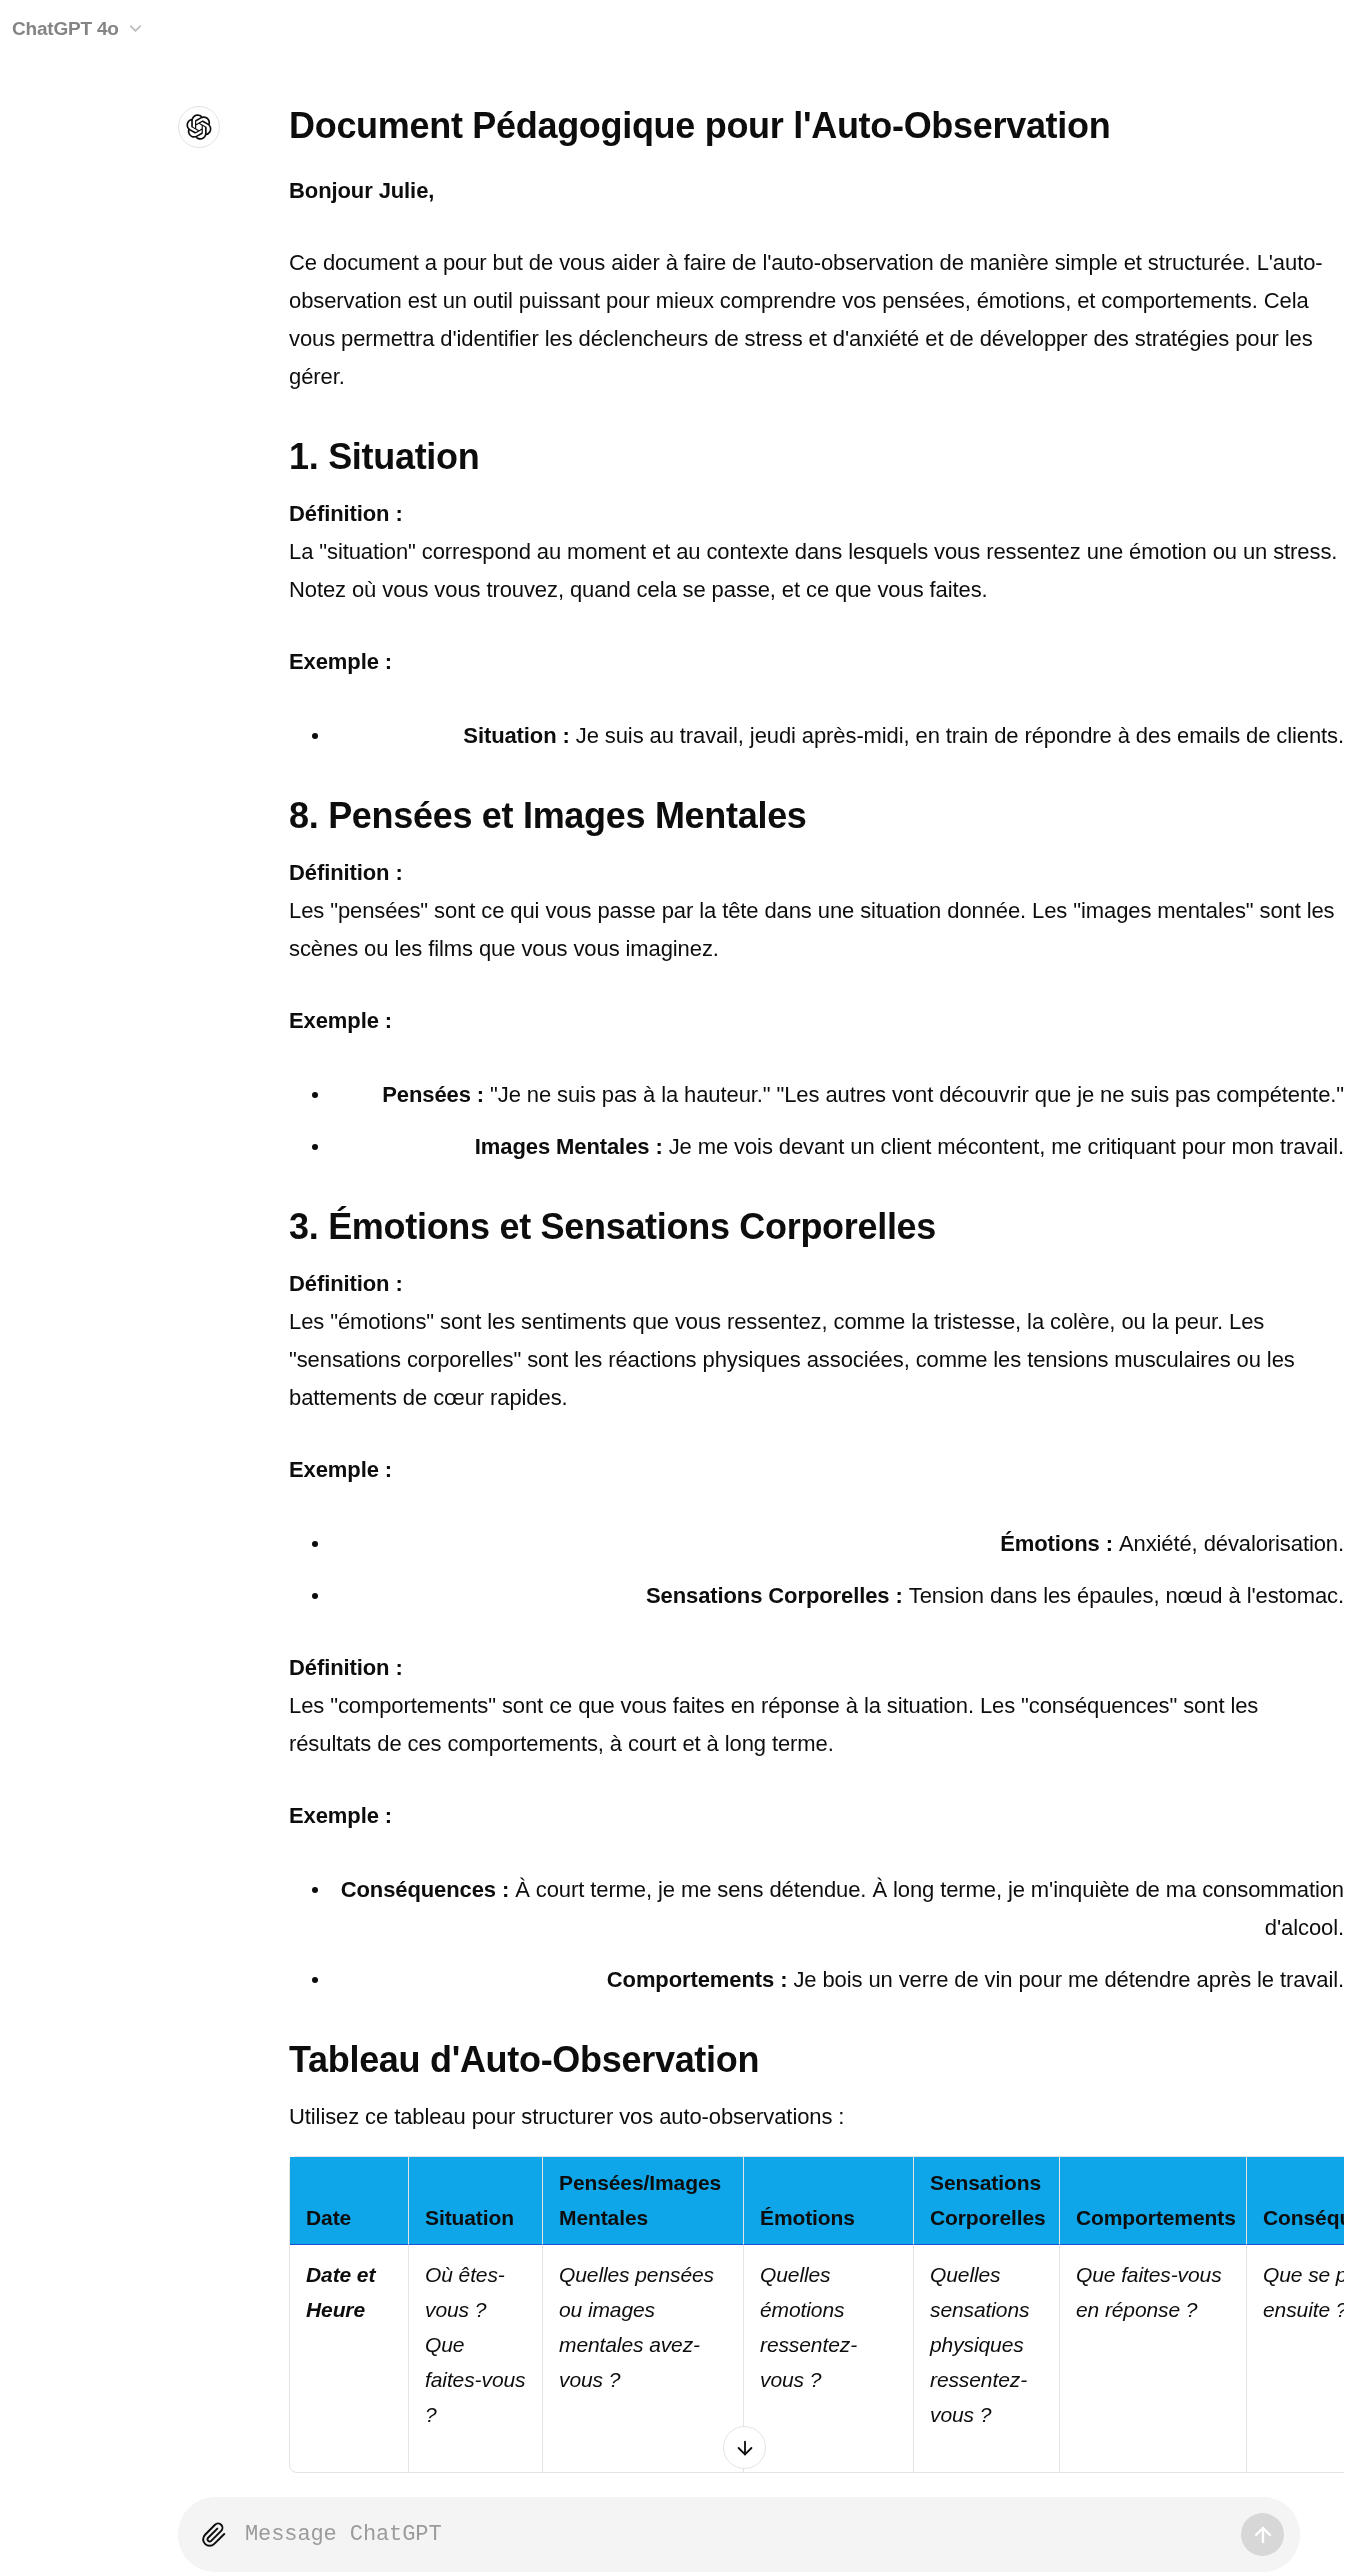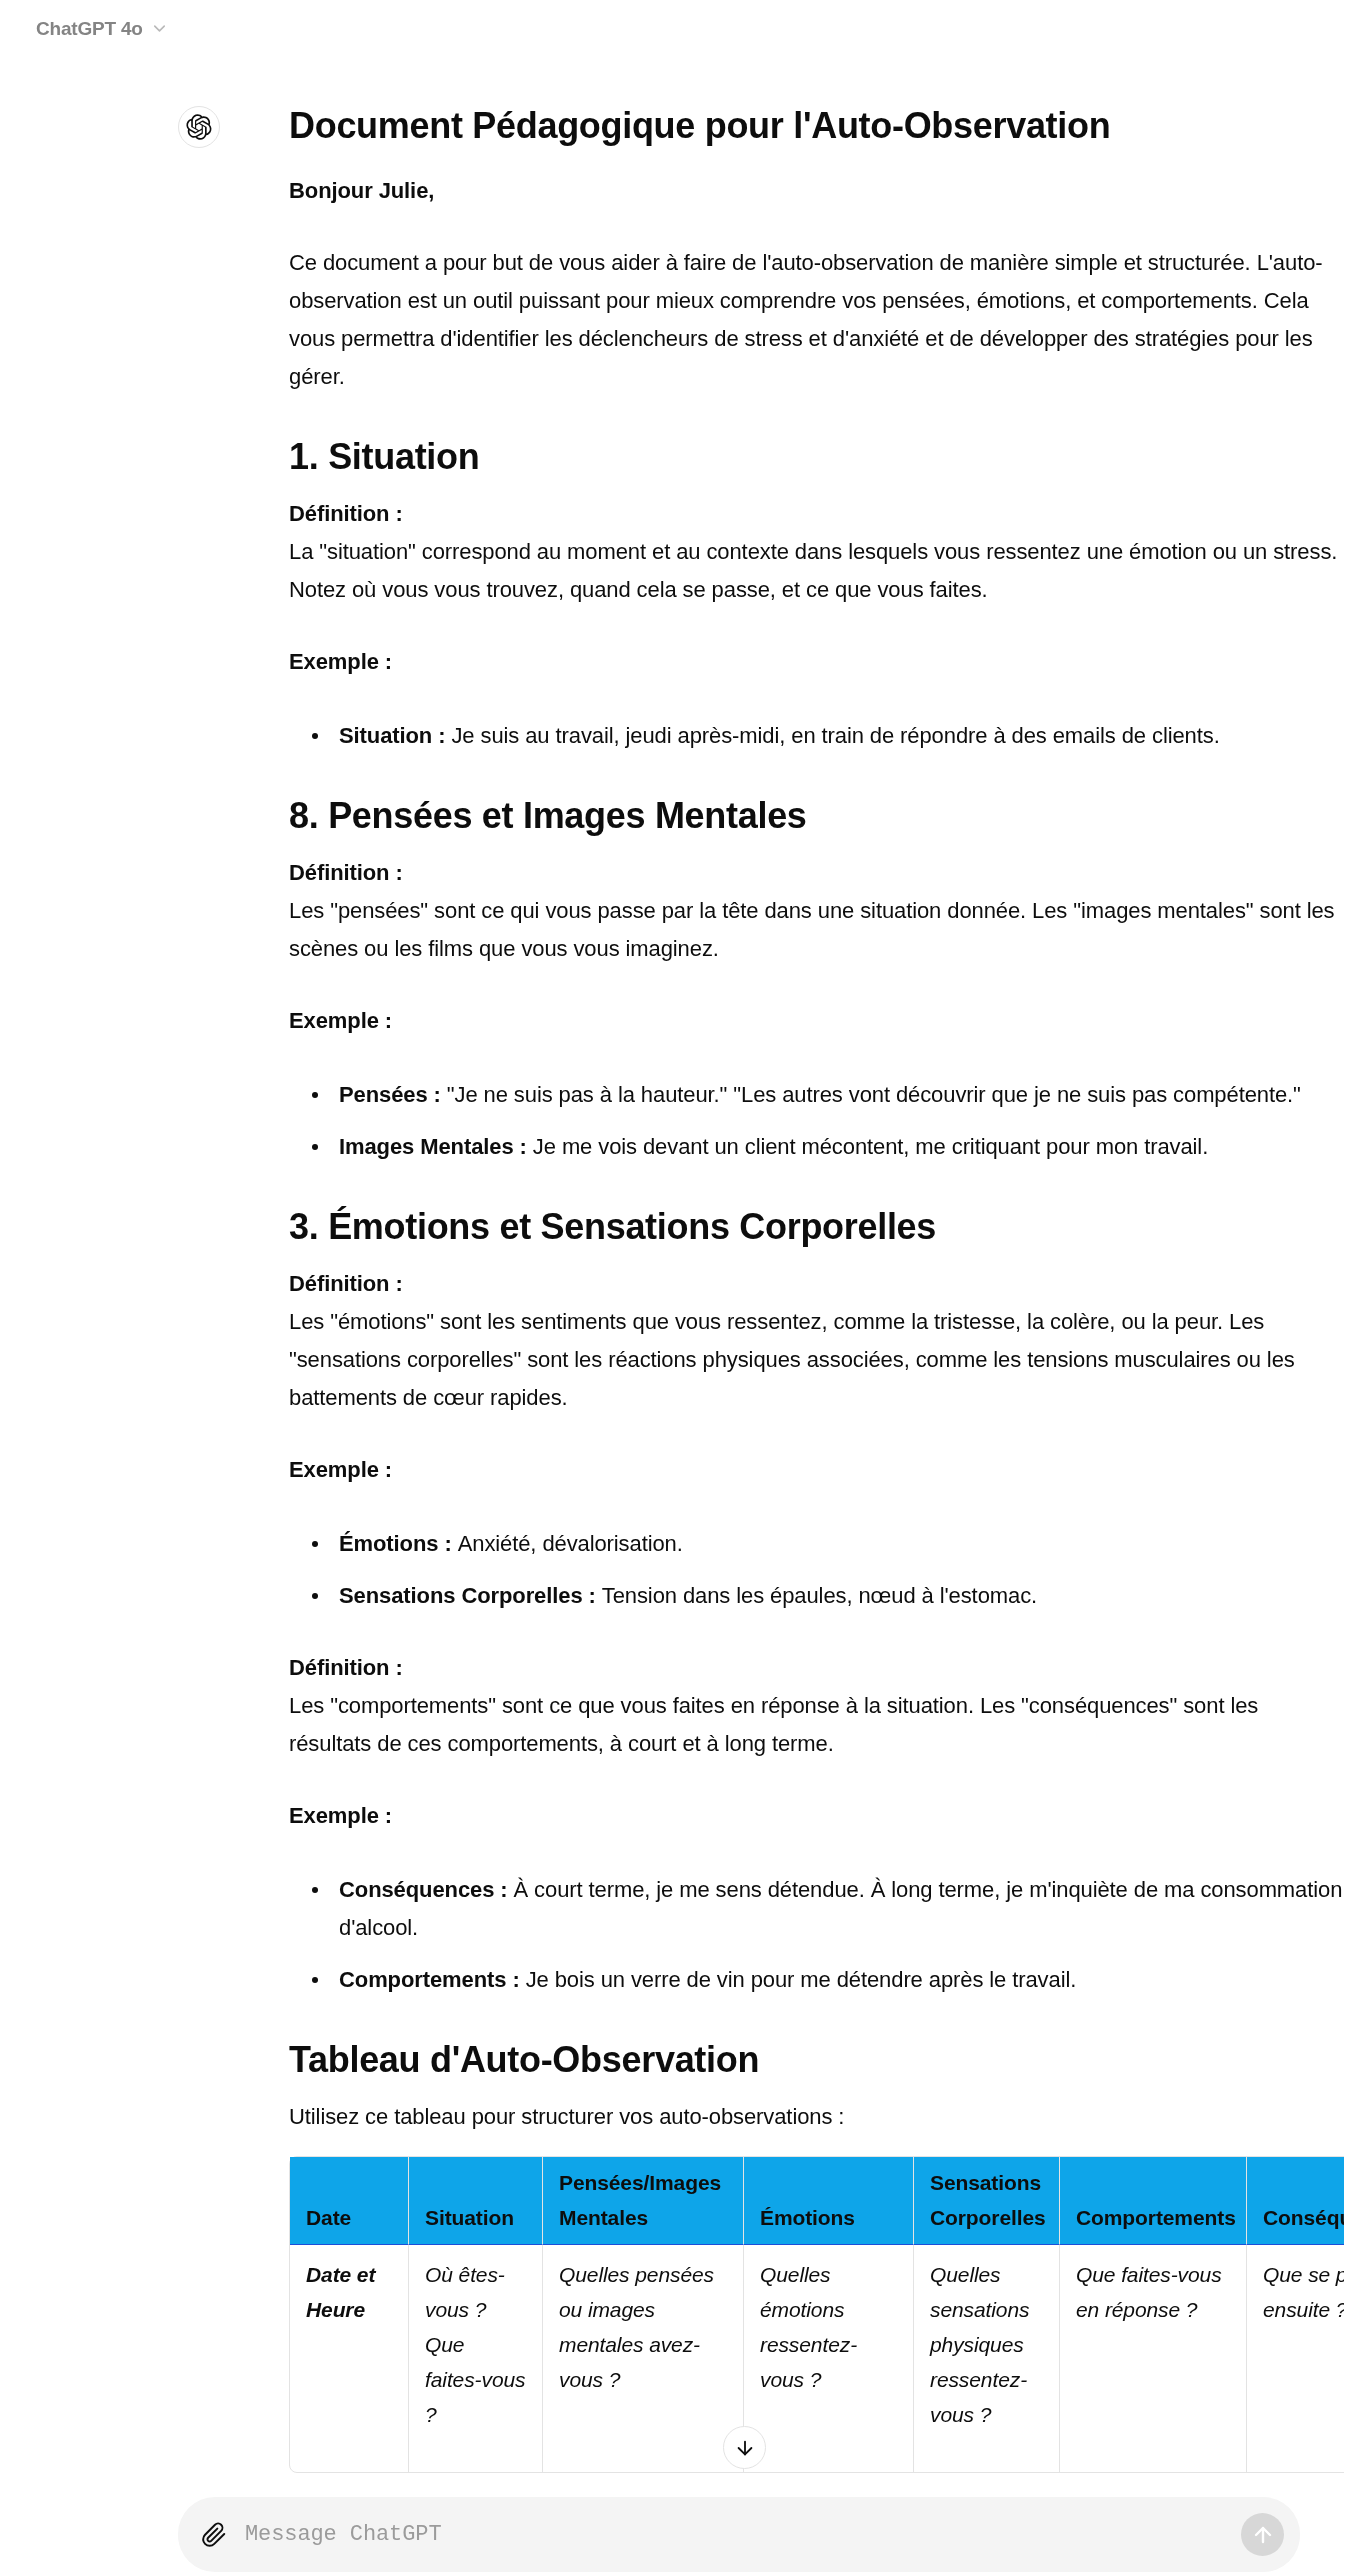--- a/index.html
+++ b/index.html
@@ -8,21 +8,21 @@
     width: 1351px; height: 2576px;
     background: #ffffff;
     font-family: "Liberation Sans", sans-serif;
     color: #0d0d0d;
     position: relative;
     overflow: hidden;
     letter-spacing: -0.1px;
   }
 
   
-  .top-bar { position: absolute; top: 0; left: 0; height: 57px; display: flex; align-items: center; padding: 0 36px; z-index: 6; }
+  .top-bar { position: absolute; top: 0; left: 0; height: 57px; display: flex; align-items: center; padding: 0 12px; z-index: 6; }
   .model-selector { display: flex; align-items: center; gap: 7px; cursor: pointer; }
   .model-selector .label { font-size: 19px; font-weight: 700; color: #848484; letter-spacing: -0.2px; }
   .model-selector svg { width: 19px; height: 19px; stroke: #b9b9b9; stroke-width: 2; fill: none; stroke-linecap: round; stroke-linejoin: round; }
 
   
   .message { position: absolute; left: 178px; top: 104px; width: 1124px; display: flex; align-items: flex-start; }
   .avatar {
     width: 42px; height: 42px; border-radius: 50%;
     border: 1px solid #e3e3e3; background: #fff;
     display: flex; align-items: center; justify-content: center;
@@ -31,21 +31,21 @@
   .avatar svg { width: 26px; height: 26px; fill: #0d0d0d; }
   .content { margin-left: 69px; width: 1065px; font-size: 22px; line-height: 38px; }
 
   .content h3 { font-size: 36px; line-height: 36px; font-weight: 700; letter-spacing: -0.3px; margin: 43px 0 20px 0; }
   .content h3.doc-title { margin: 4px 0 28px 0; }
   .content p { margin: 0 0 34px 0; }
   .content p.bold-line { font-weight: 700; margin-bottom: 0; }
   .content p.greeting { font-weight: 700; margin-bottom: 34px; }
   .content p.table-intro { margin-bottom: 20px; }
 
-  ul.bullets { list-style: none; margin: 36px 0 34px 0; padding: 0; }
+  ul.bullets { list-style: none; margin: 36px 0 34px 0; padding: 0; text-align: right; }
   ul.bullets li { position: relative; padding-left: 50px; margin: 0 0 14px 0; }
   ul.bullets li:last-child { margin-bottom: 0; }
   ul.bullets li::before {
     content: ""; position: absolute; left: 23px; top: 16px;
     width: 6px; height: 6px; border-radius: 50%; background: #0d0d0d;
   }
   .bullet-label { font-weight: 700; margin-right: 6px; }
 
   
   .table-scroll { width: 1055px; overflow: hidden; margin-top: 20px; }

